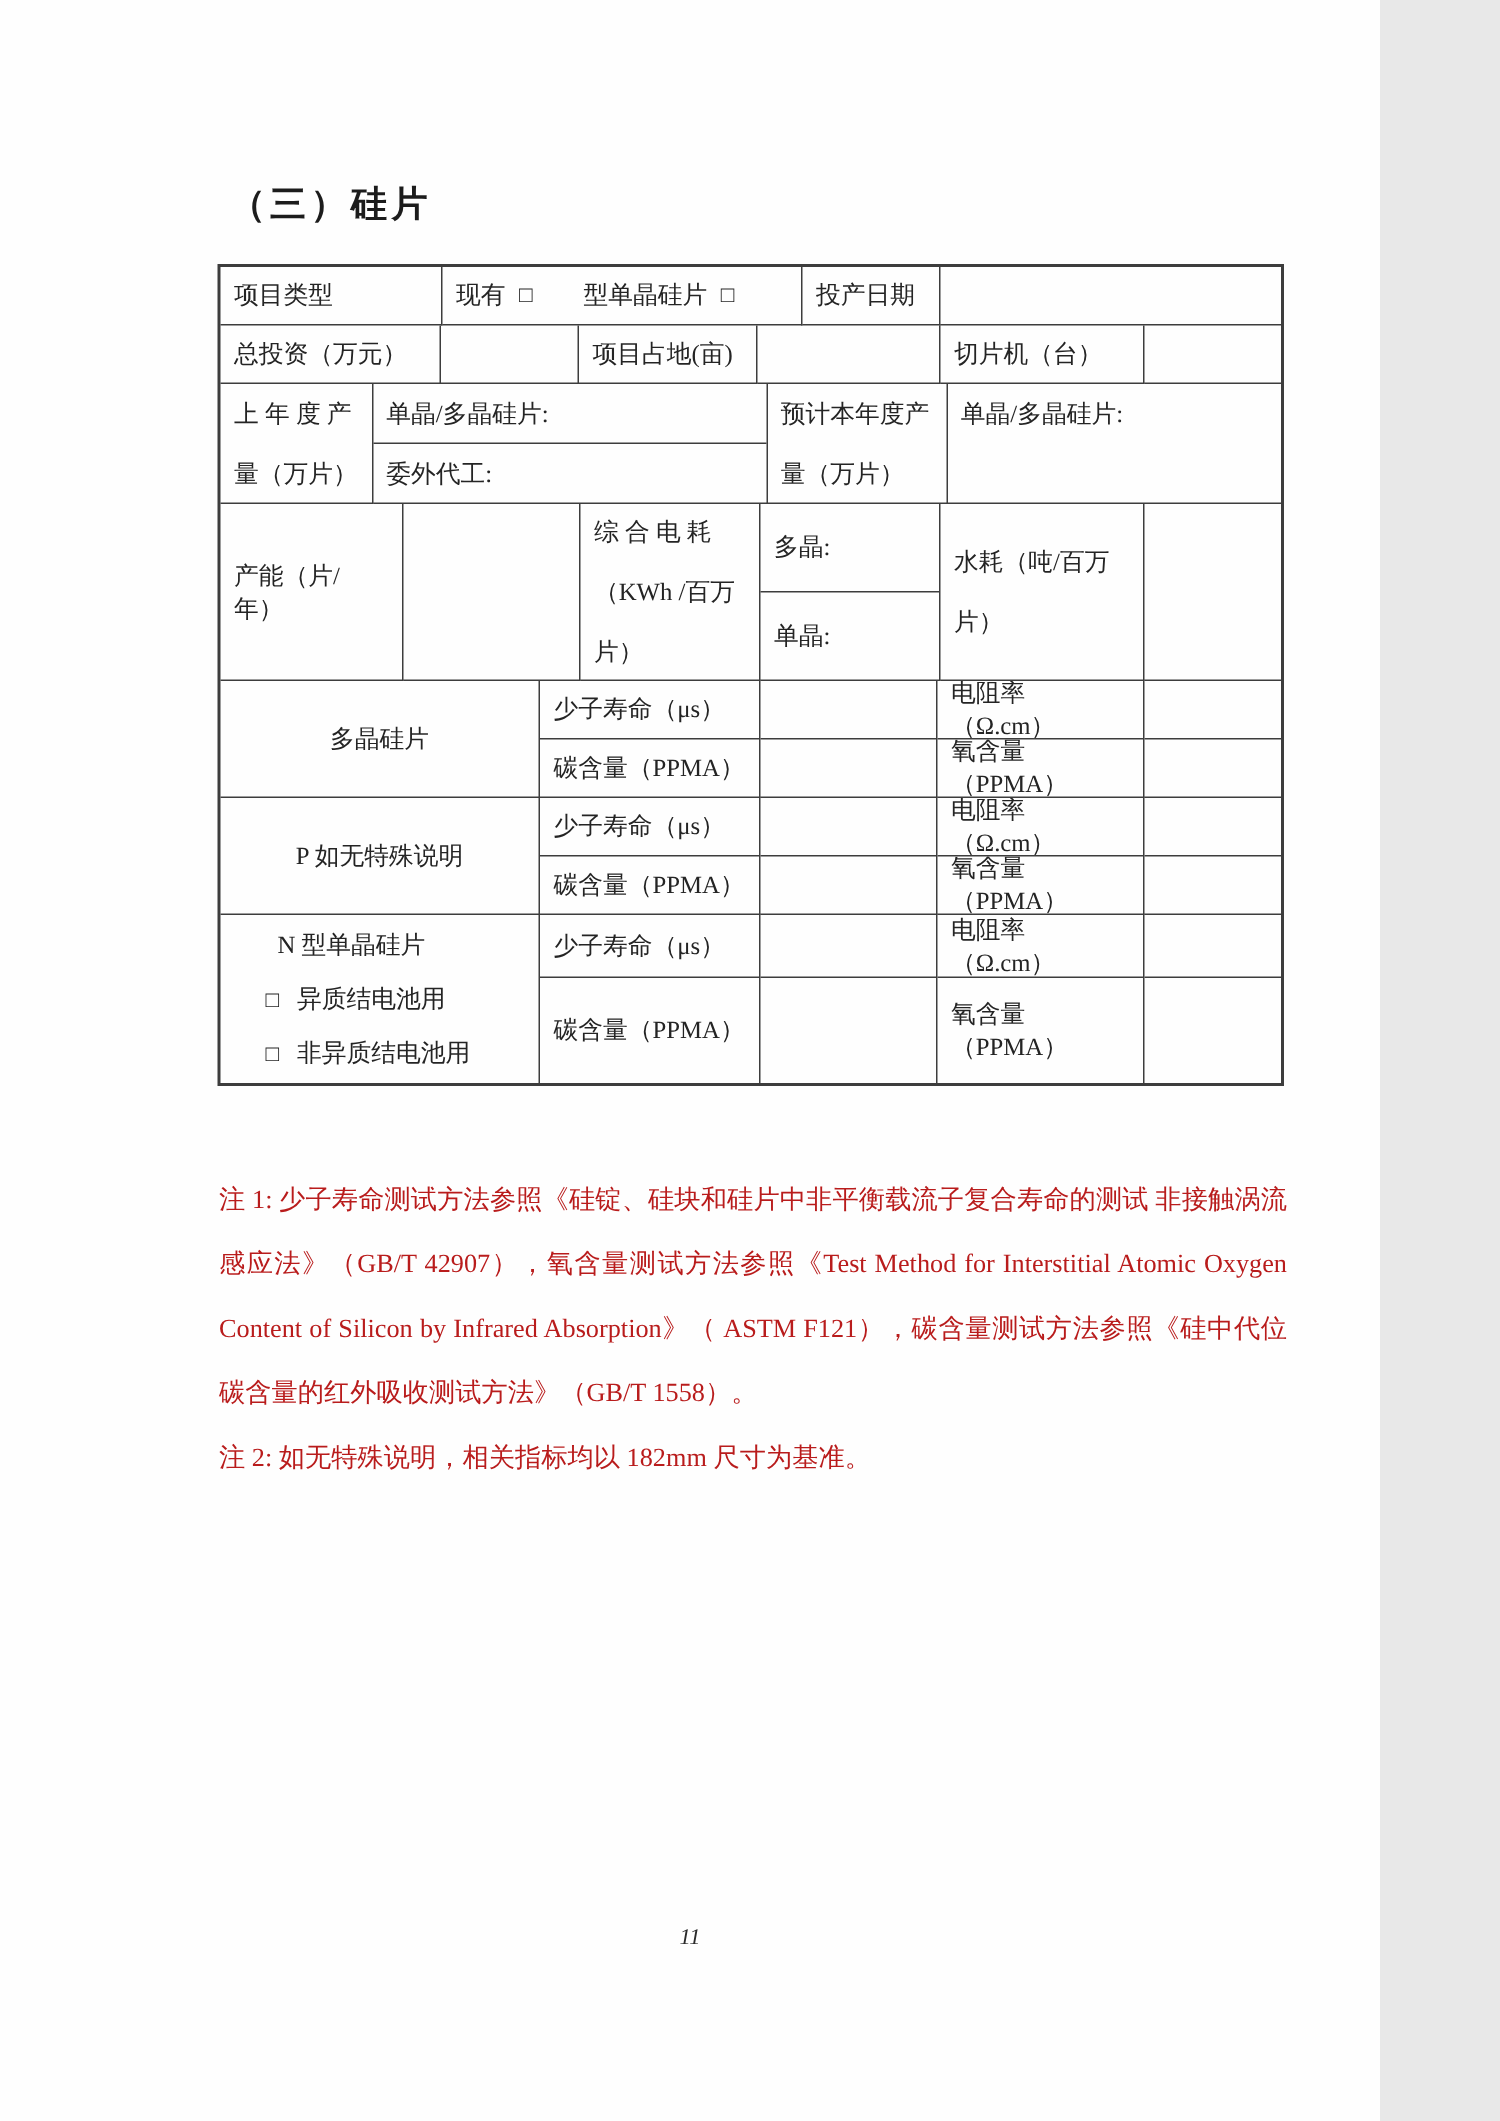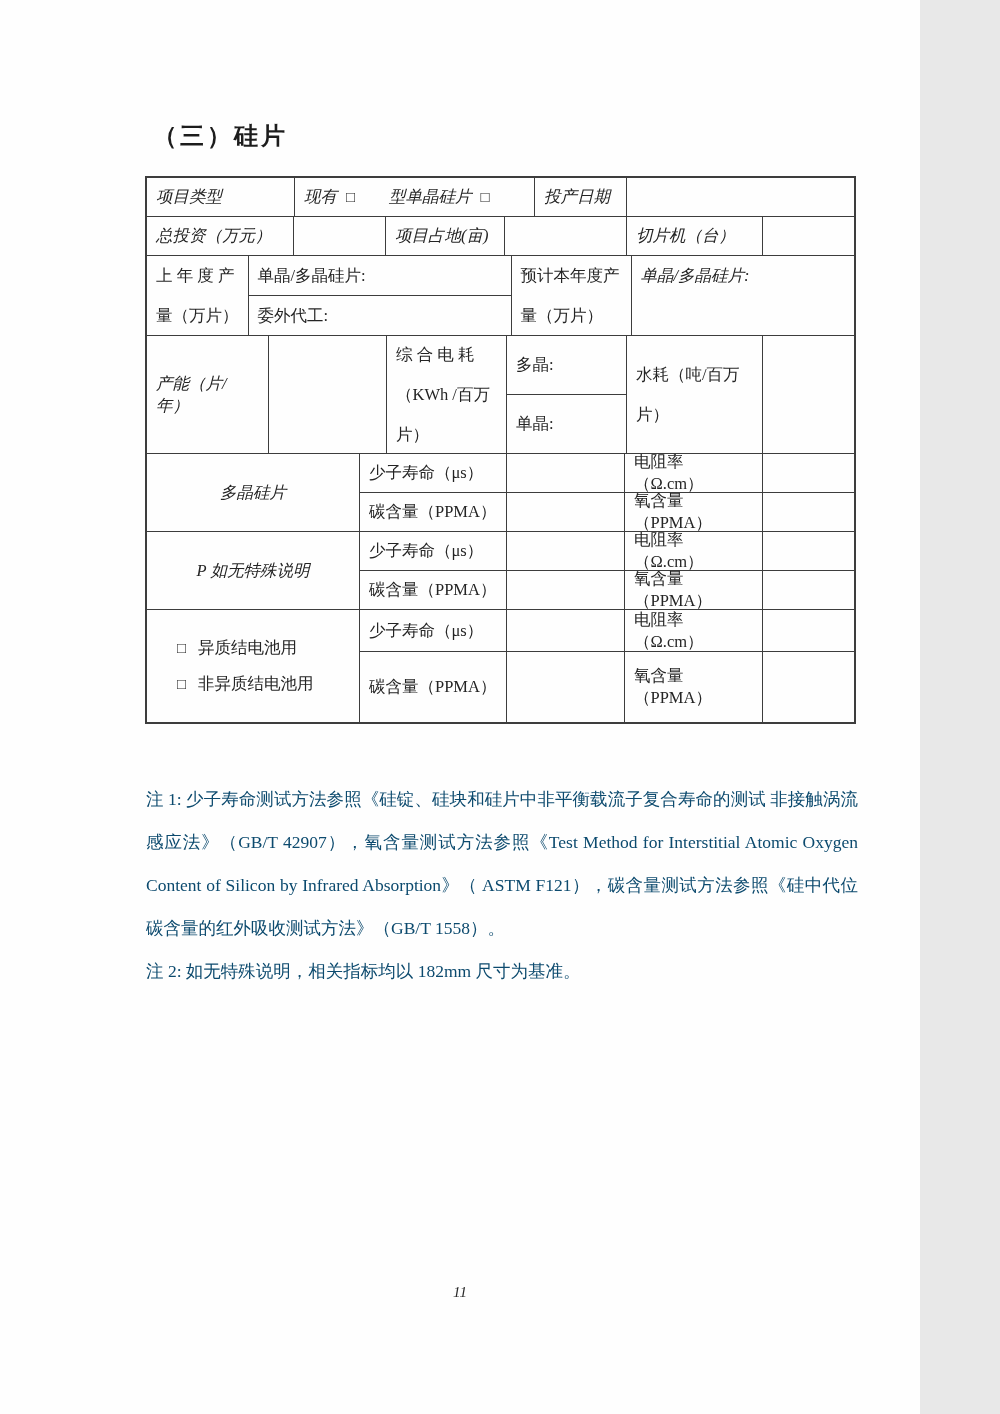--- a/index.html
+++ b/index.html
@@ -10,38 +10,38 @@
 
   .doc-title { position:absolute; left:153px; top:120px; font-size:24px; font-weight:bold;
                letter-spacing:3px; color:#1c1c1c; }
 
   .form-table { position:absolute; left:145px; top:176px; width:711px;
                 border:2px solid #3d3d3d; background:#fefefe; font-size:16.5px; }
   .band { display:flex; width:100%; }
   .cell { border-right:1.5px solid #3d3d3d; border-bottom:1.5px solid #3d3d3d; }
   .band > .cell:last-child { border-right:none; }
   .band:last-child > .cell { border-bottom:none; }
-  .leaf { display:flex; align-items:center; padding:16px 9px; overflow:hidden;font-style:italic; }
+  .leaf { display:flex; align-items:center; padding:16px 9px; overflow:hidden; }
   .subcol { display:flex; flex-direction:column; }
   .subcell { display:flex; align-items:center; padding:0 9px;
              border-bottom:1.5px solid #3d3d3d; overflow:hidden; }
   .subcol .subcell:last-child { border-bottom:none; flex:1; }
   .hcenter { justify-content:center; }
   .vtop { align-items:flex-start; padding-top:9px; }
   .stack { display:flex; flex-direction:column; justify-content:center; padding:0 9px; }
   .stack .ln { line-height:40px; white-space:nowrap; }
   .cb { display:inline-block; font-size:15px; margin-left:9px; line-height:1; }
   .opt-gap { margin-left:34px; }
   .ntype { padding:6px 6px 6px 30px; justify-content:center; }
   .ntype .ln { line-height:36px; white-space:nowrap; }
   .ntype .ln-name { margin-left:8px; }
   .ntype .cbline .cb { margin:0 12px 0 0; }
 
   .notes { position:absolute; left:146px; top:778px; width:712px; }
-  .notes p { font-size:17.5px; line-height:43px; text-align:justify; color:#0c4a6e; }
+  .notes p { font-size:17.5px; line-height:43px; text-align:justify; color:#b91c1c; }
 
   .page-num { position:absolute; left:0; top:1284px; width:100%;
               text-align:center; font-size:15px; color:#2a2a2a;font-style:italic; }
 </style>
 </head>
 <body>
 
 <div class="paper">
 
   <div class="doc-title">（三）硅片</div>
@@ -139,20 +139,21 @@
         <div class="subcell">氧含量（PPMA）</div>
       </div>
       <div class="cell subcol" style="flex:1">
         <div class="subcell" style="height:39px"></div>
         <div class="subcell"></div>
       </div>
     </div>
 
     <div class="band" style="height:112px">
       <div class="cell stack ntype" style="flex:0 0 213px">
+        <div class="ln ln-name">N 型单晶硅片</div>
         <div class="ln cbline">
           <span class="cb">□</span><span>异质结电池用</span>
         </div>
         <div class="ln cbline">
           <span class="cb">□</span><span>非异质结电池用</span>
         </div>
       </div>
       <div class="cell subcol" style="flex:0 0 147px">
         <div class="subcell" style="height:42px">少子寿命（μs）</div>
         <div class="subcell">碳含量（PPMA）</div>

